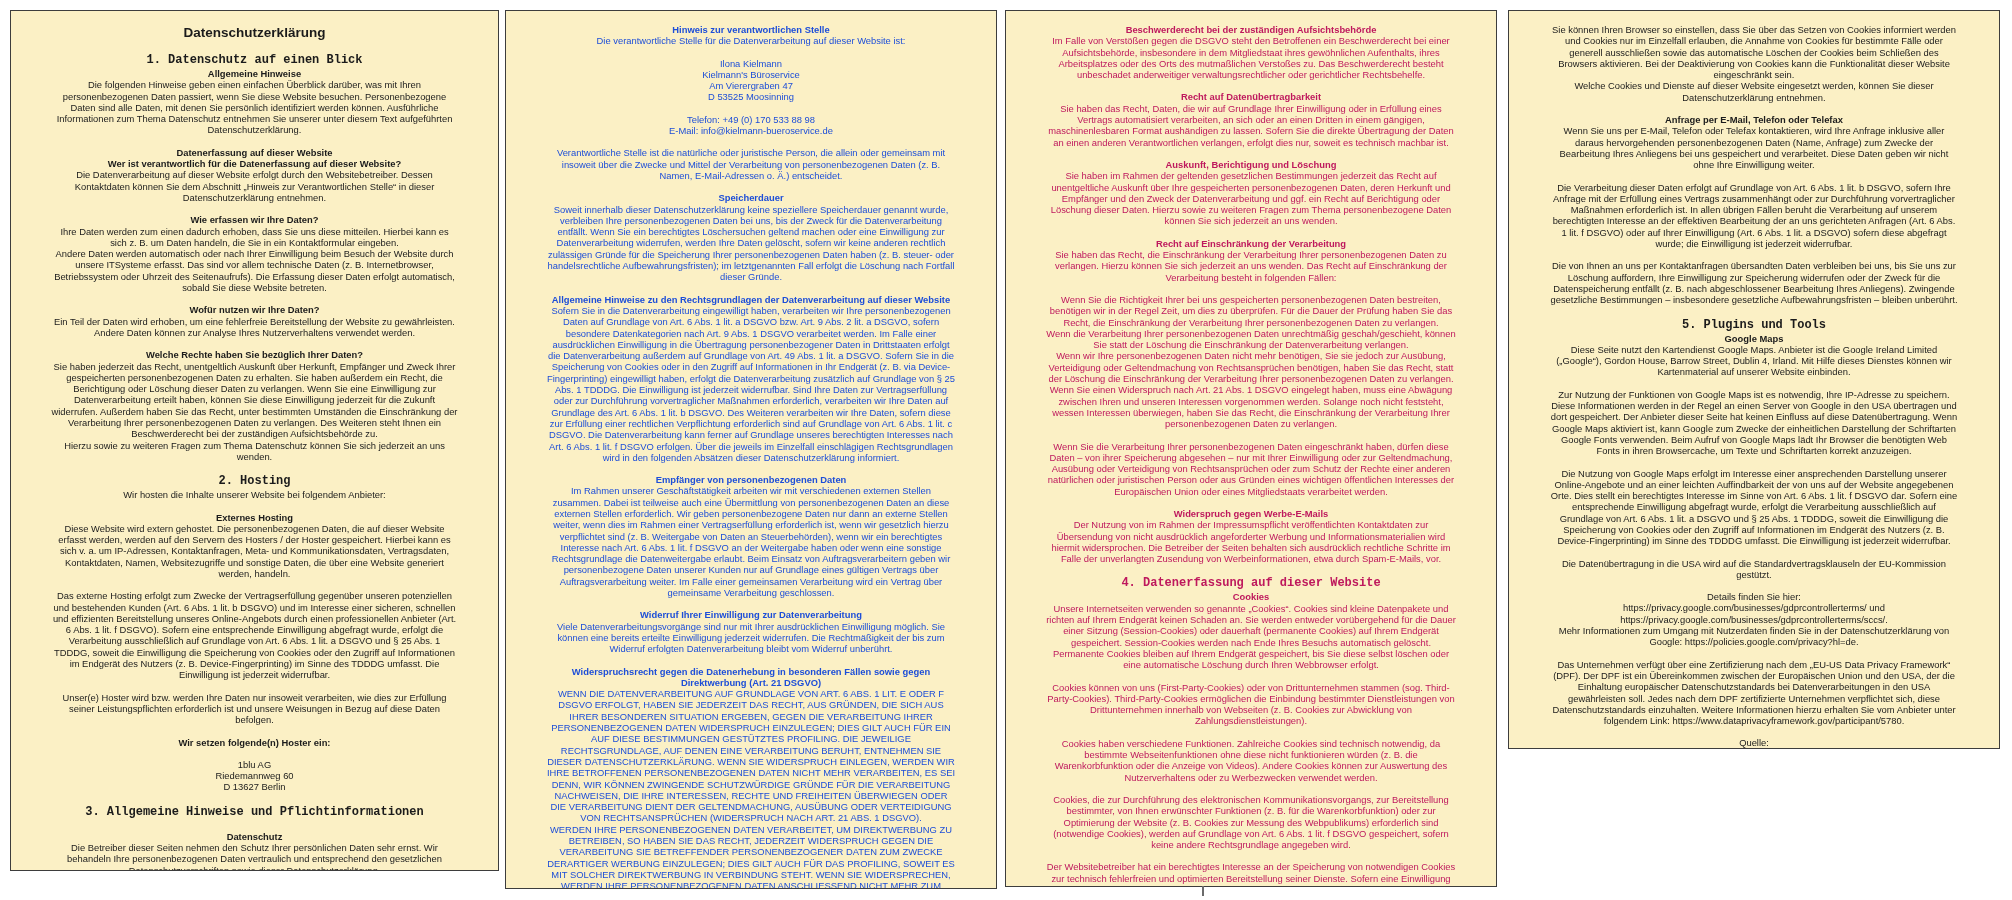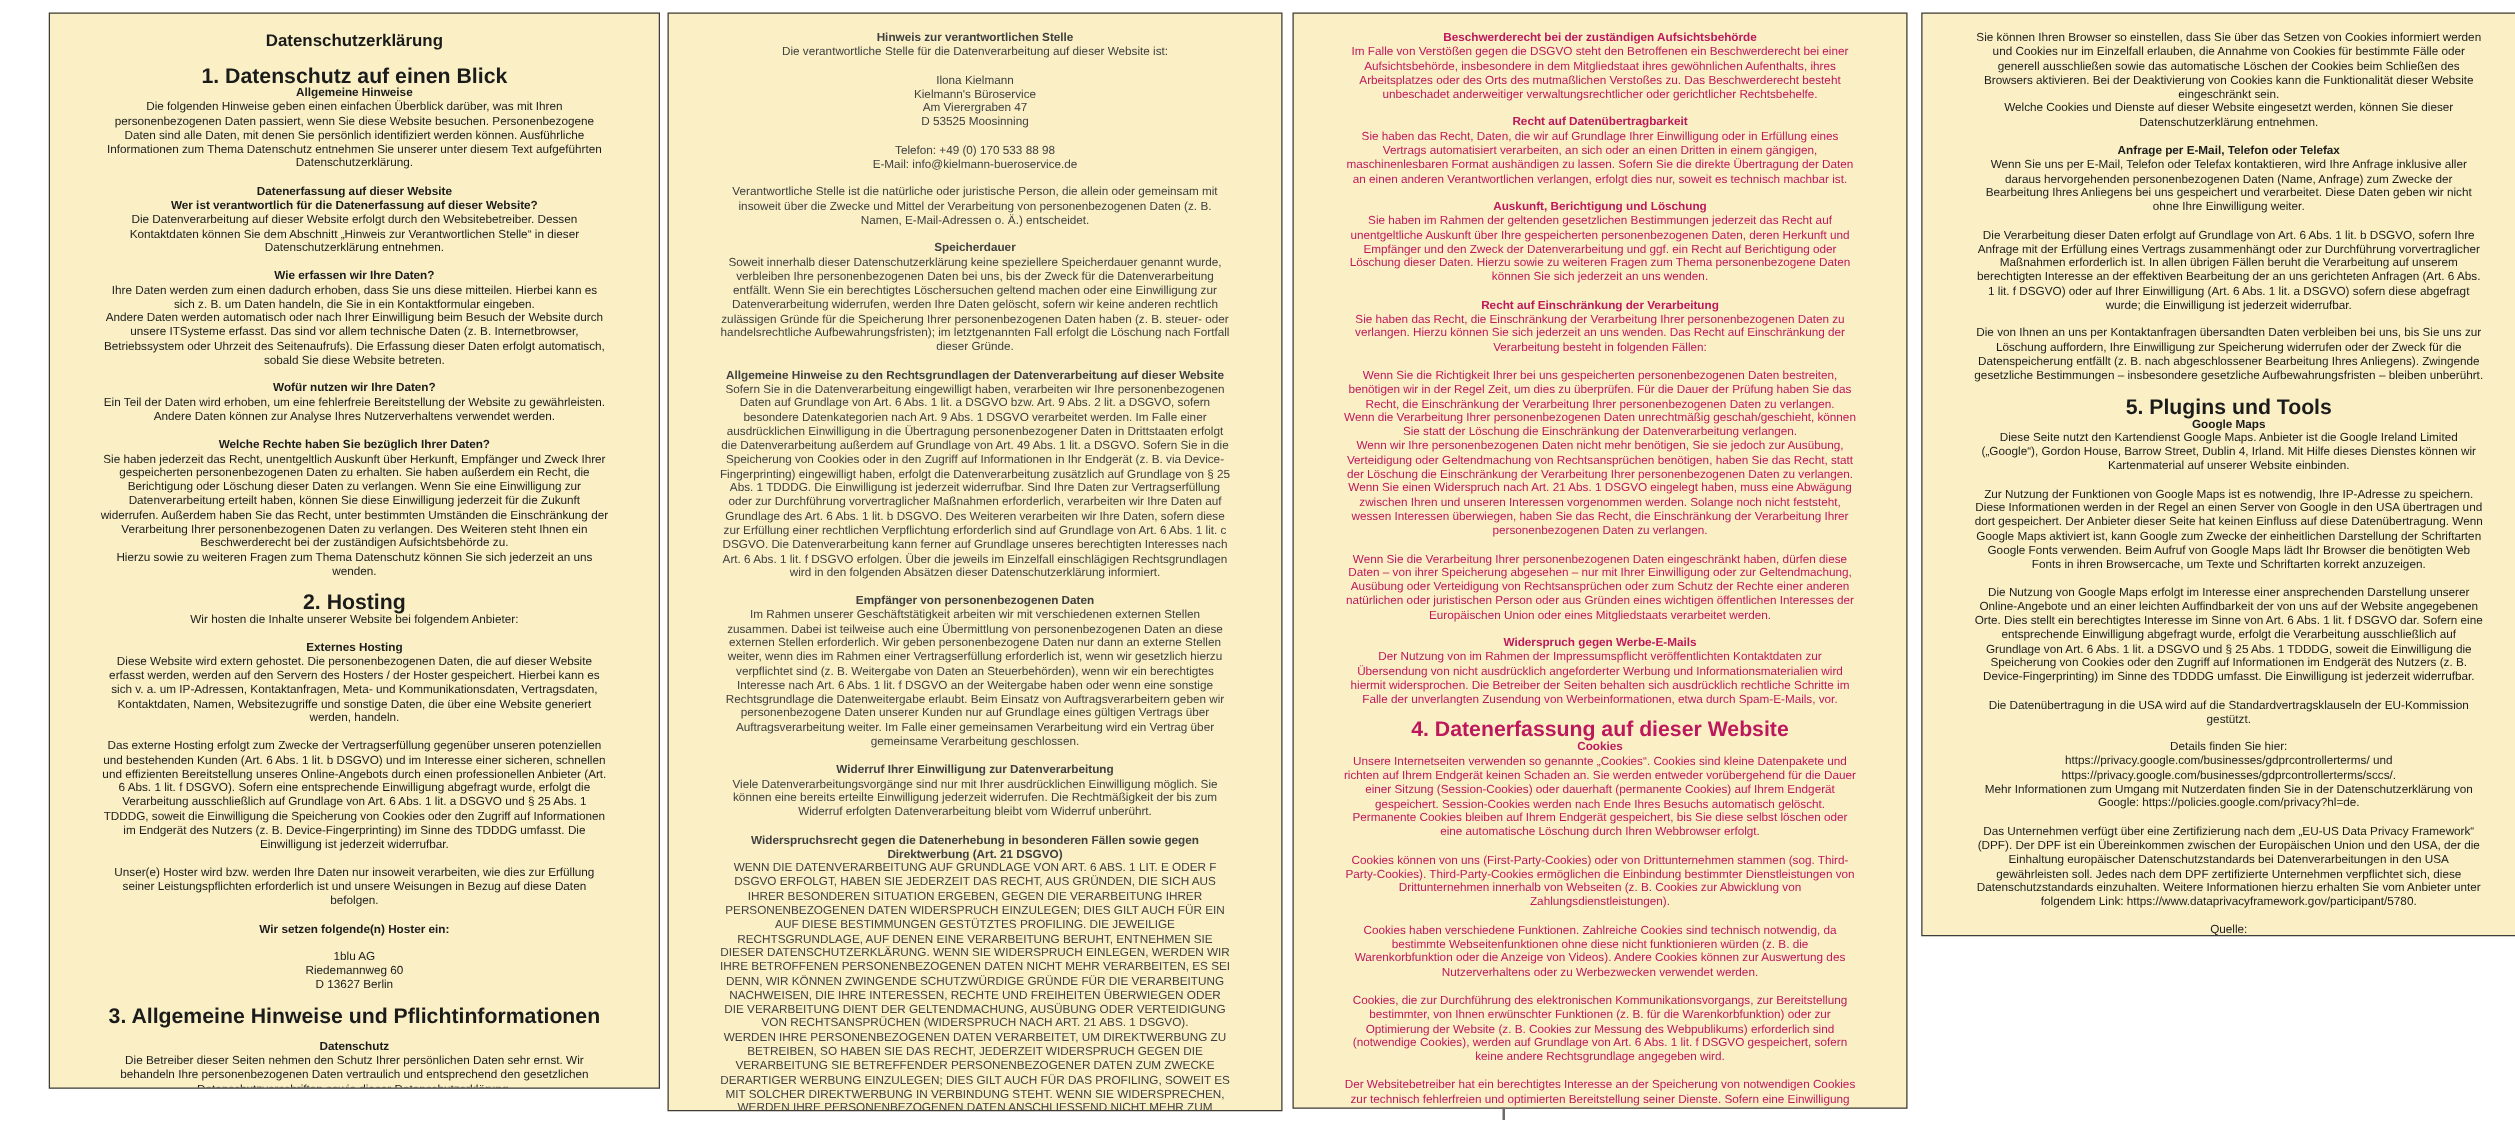--- a/index.html
+++ b/index.html
@@ -13,31 +13,30 @@
   .panel {
     position: absolute;
     top: 10px;
     background: #FBF0C5;
     border: 1px solid #3d3d3d;
     box-sizing: border-box;
     padding: 13px 40px 10px 40px;
     text-align: center;
     color: #1b1b1b;
     overflow: hidden;
-    margin-left: 29px;
   }
   #panel-0 { left: 10px;   width: 489px; height: 861px; }
   #panel-1 { left: 505px;  width: 492px; height: 879px; }
   #panel-2 { left: 1005px; width: 492px; height: 877px; }
   #panel-3 { left: 1508px; width: 492px; height: 739px; }
   .block { margin: 0 0 11px 0; }
   .block:last-child { margin-bottom: 0; }
   .seg { font-size: 9.4px; line-height: 11.3px; }
   .seg.title { font-size: 13.5px; line-height: 17px; font-weight: bold; }
-  .seg.h1    { font-size: 17px; line-height: 15px; font-weight: bold; padding-top: 1px; }
+  .seg.h1    { font-size: 12px; line-height: 15px; font-weight: bold; padding-top: 1px; font-family: Liberation Mono, monospace; }
   .seg.h3    { font-weight: bold; }
   .cursor-mark {
     position: absolute;
     left: 1202px; top: 886px;
     width: 2px; height: 10px;
     background: #6b6b6b;
   }
 </style>
 </head>
 <body style="background: rgb(255, 255, 255);">
@@ -94,21 +93,21 @@
         <div class="seg p">D 13627 Berlin</div>
       </div>
       <div class="block">
         <div class="seg h1">3. Allgemeine Hinweise und Pflichtinformationen</div>
       </div>
       <div class="block">
         <div class="seg h3">Datenschutz</div>
         <div class="seg p">Die Betreiber dieser Seiten nehmen den Schutz Ihrer persönlichen Daten sehr ernst. Wir behandeln Ihre personenbezogenen Daten vertraulich und entsprechend den gesetzlichen Datenschutzvorschriften sowie dieser Datenschutzerklärung.</div>
       </div>
     </div>
-  <div class="panel" id="panel-1" style="background: rgb(251, 240, 197); border-color: rgb(61, 61, 61); color: #404040;">
+  <div class="panel" id="panel-1" style="background: rgb(251, 240, 197); border-color: rgb(61, 61, 61); color: #1d4ed8;">
       <div class="block">
         <div class="seg h3">Hinweis zur verantwortlichen Stelle</div>
         <div class="seg p">Die verantwortliche Stelle für die Datenverarbeitung auf dieser Website ist:</div>
       </div>
       <div class="block">
         <div class="seg p">Ilona Kielmann</div>
         <div class="seg p">Kielmann's Büroservice</div>
         <div class="seg p">Am Vierergraben 47</div>
         <div class="seg p">D 53525 Moosinning</div>
       </div>

